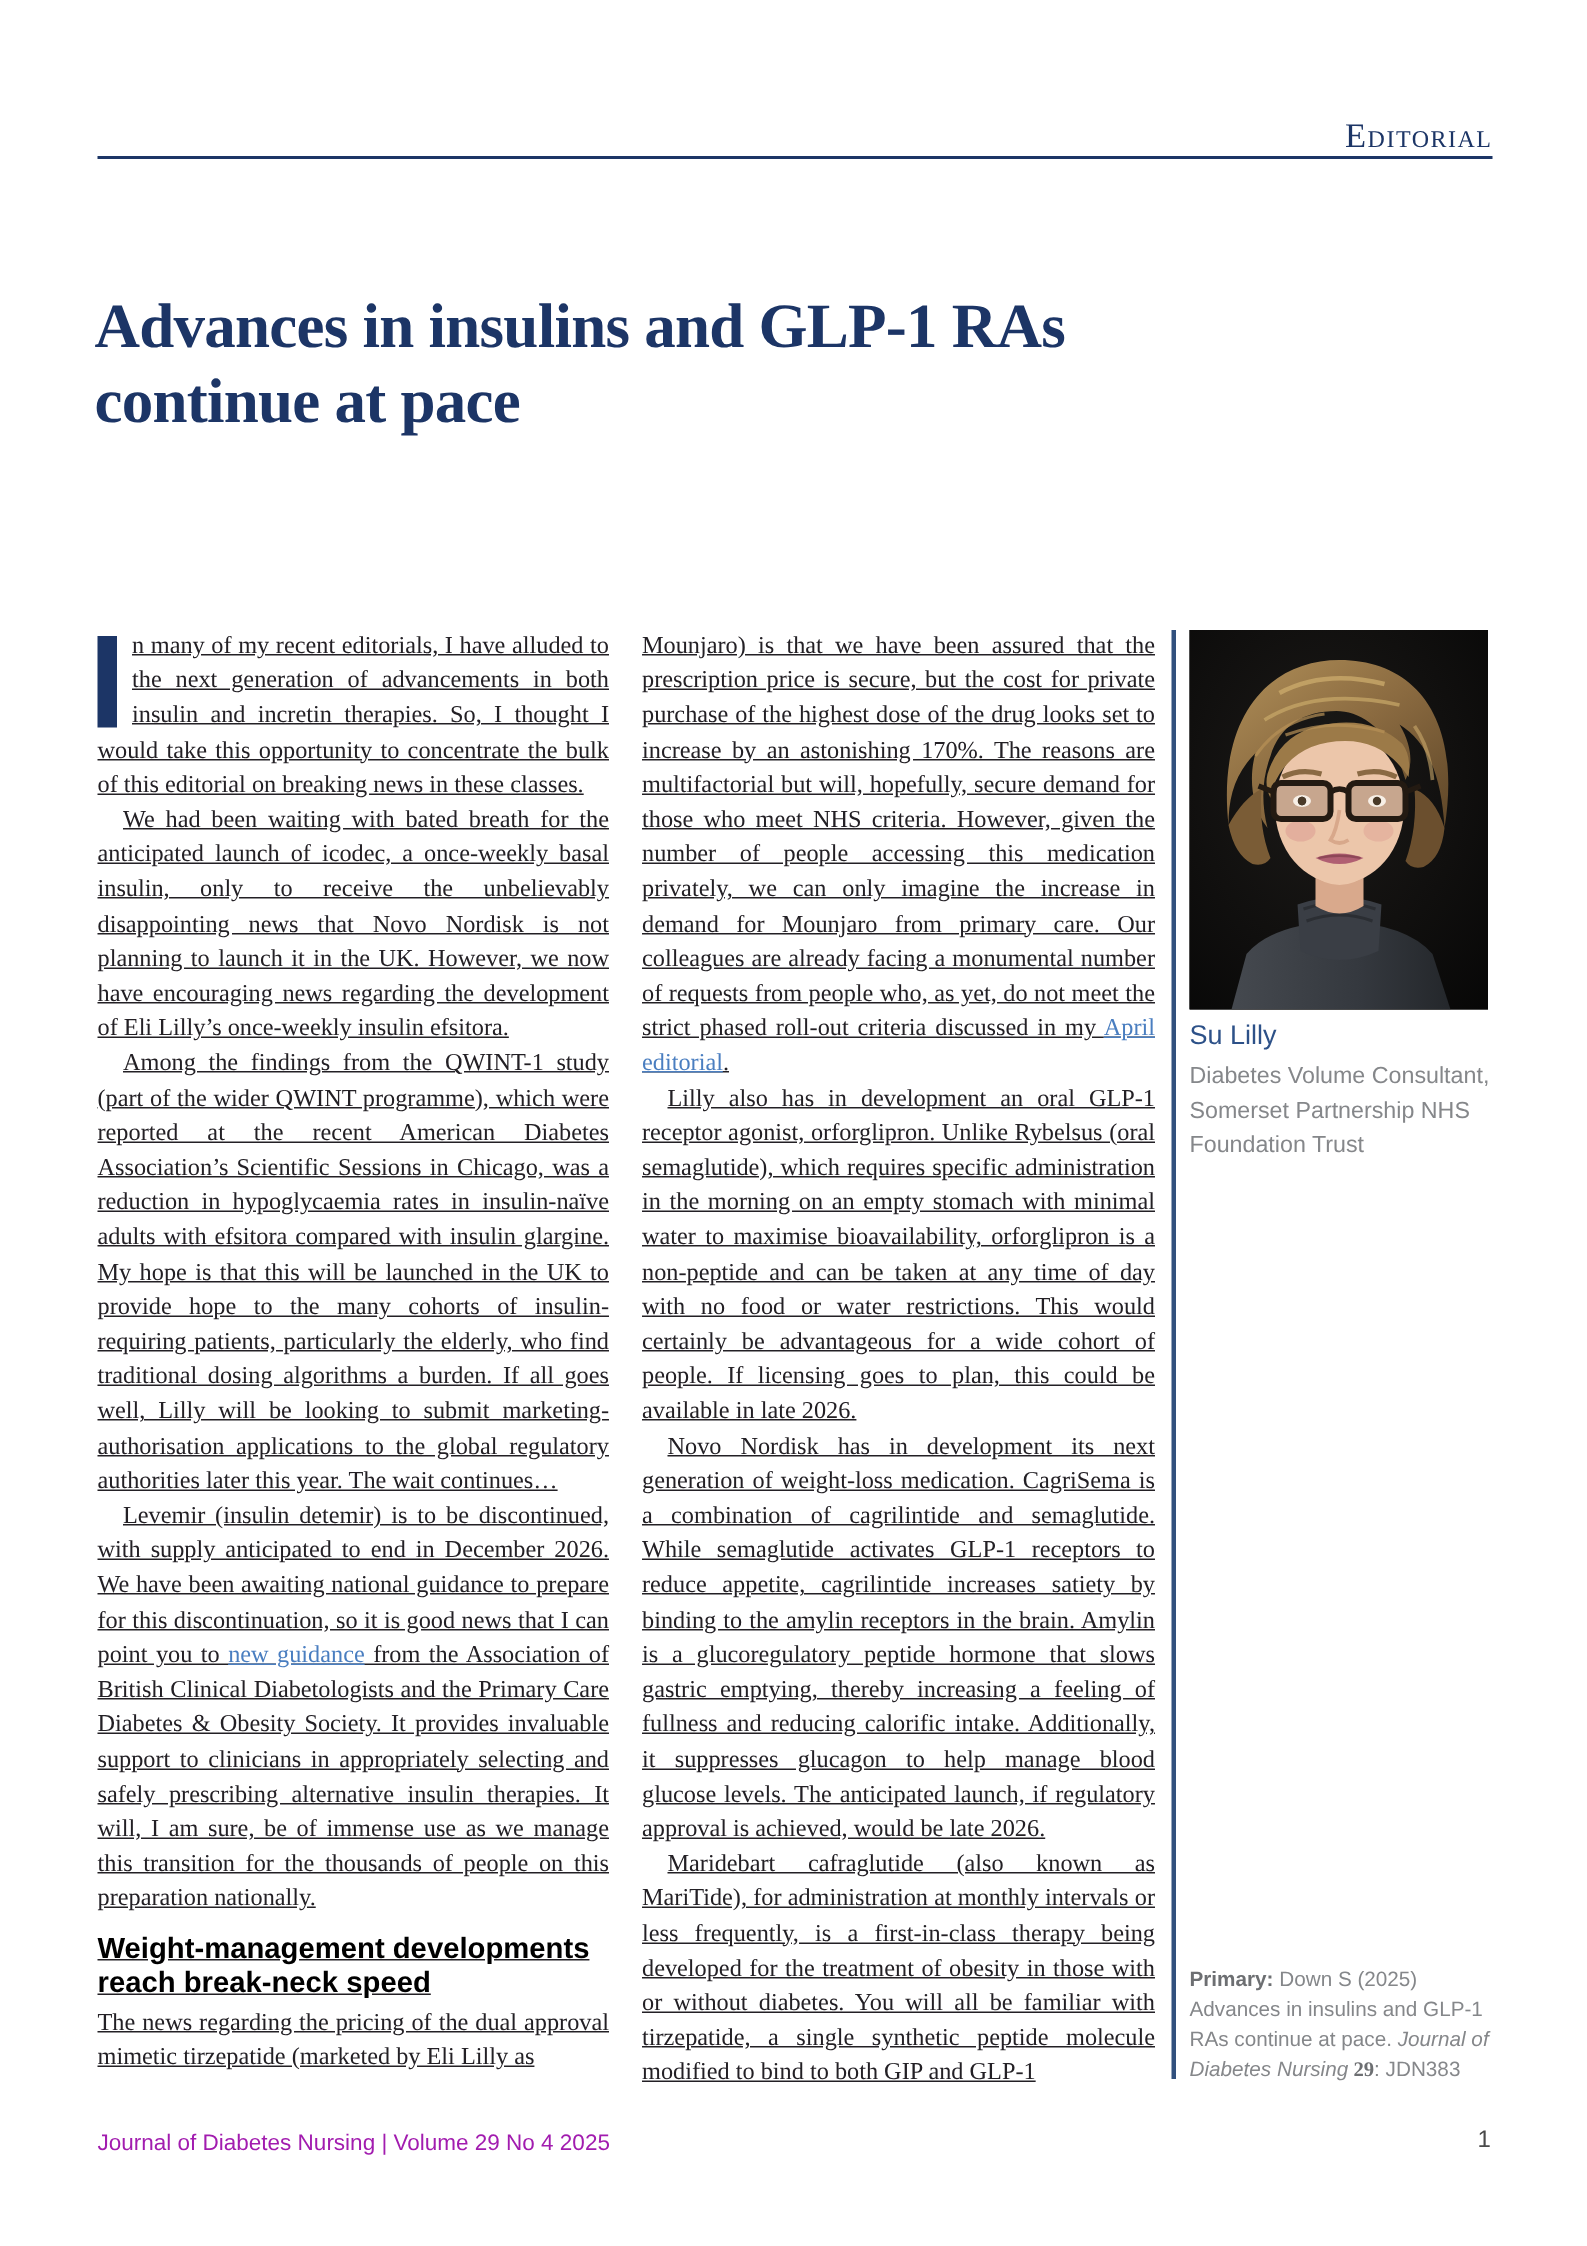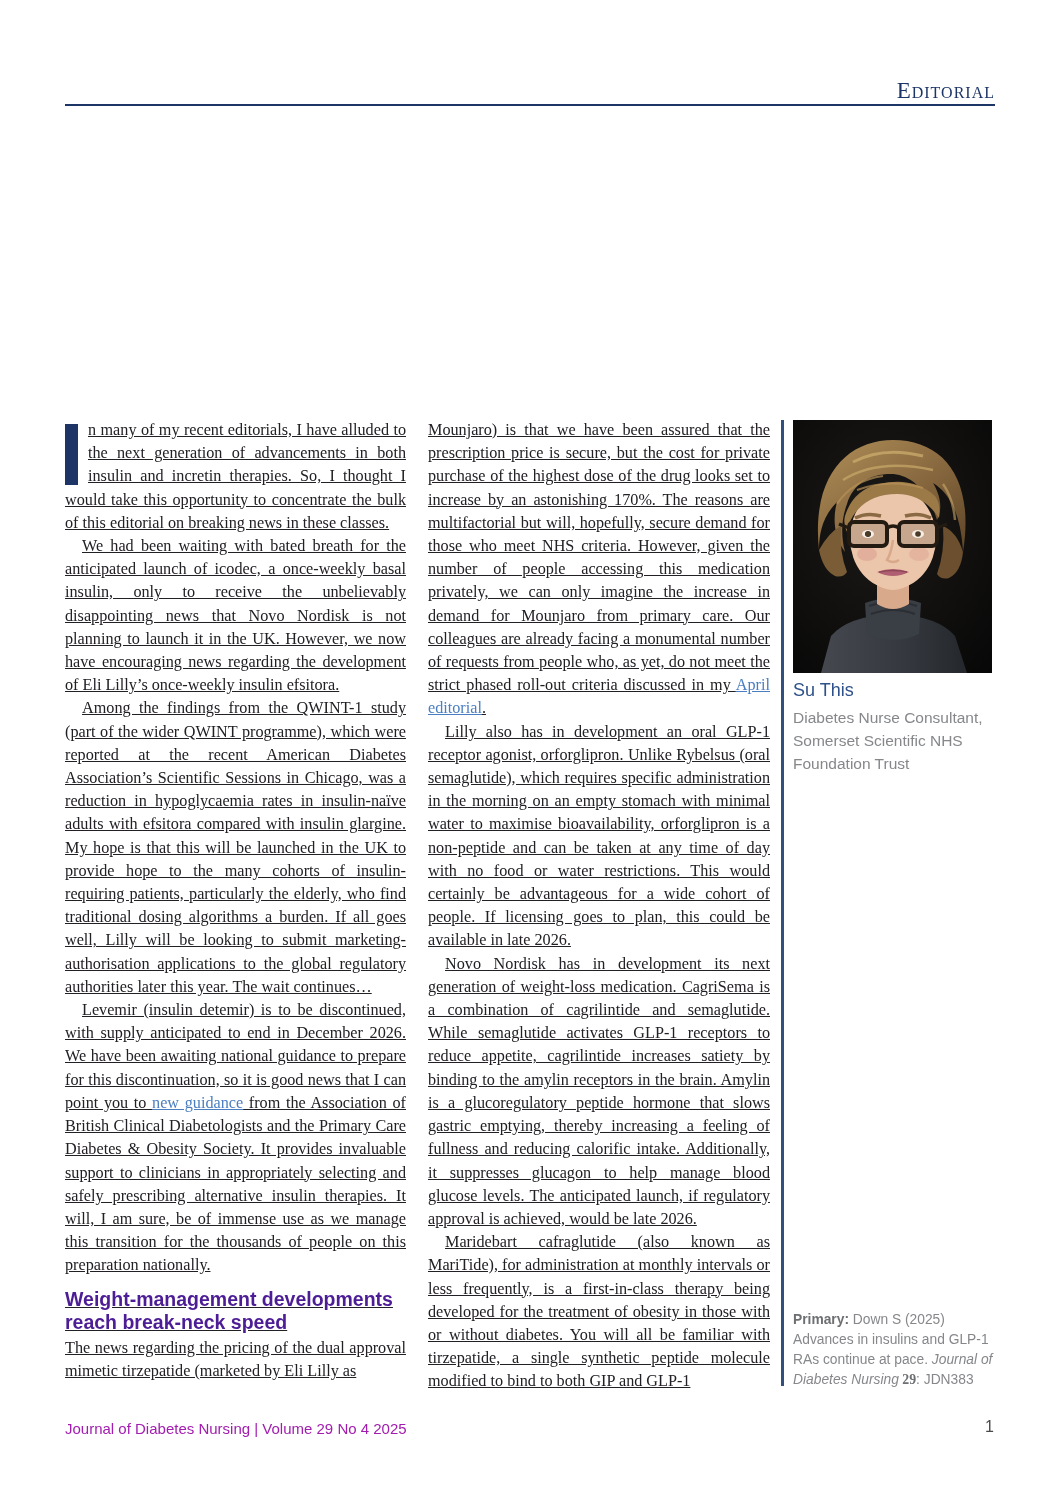--- a/index.html
+++ b/index.html
@@ -49,21 +49,21 @@
     color:transparent;
     overflow:hidden;
   }
   a.body-link{
     color:#4a7ec0;text-decoration:underline;cursor:pointer;
   }
   .section-heading{
     margin:10px 0 3px 0;
     font-family:"Liberation Sans", sans-serif;
     font-weight:bold;font-size:19.5px;line-height:23px;
-    color:#4c1d95;text-align:left;
+    color:#000000;text-align:left;
   }
   
   .sidebar-rule{
     position:absolute;left:781px;top:420px;width:3px;height:966px;
     background:#31507d;
   }
   .portrait{
     position:absolute;left:793px;top:420px;width:199px;height:253px;
     background:#0a0a0b;
   }
@@ -99,20 +99,21 @@
   }
 </style>
 </head>
 <body>
 
 <div class="page">
 
   <div class="kicker">Editorial</div>
   <div class="header-rule"></div>
 
+  <h1 class="page-title" style="margin:0">Advances in insulins and GLP-1 RAs continue at pace</h1>
 
   <div class="col col1">
     <p><span class="drop-cap">I</span><span>n many of my recent editorials, I have alluded to the next generation of advancements in both insulin and incretin therapies. So, I thought I would take this opportunity to concentrate the bulk of this editorial on breaking news in these classes.</span></p>
     <p class="indent">We had been waiting with bated breath for the anticipated launch of icodec, a once-weekly basal insulin, only to receive the unbelievably disappointing news that Novo Nordisk is not planning to launch it in the UK. However, we now have encouraging news regarding the development of Eli Lilly’s once-weekly insulin efsitora.</p>
     <p class="indent">Among the findings from the QWINT-1 study (part of the wider QWINT programme), which were reported at the recent American Diabetes Association’s Scientific Sessions in Chicago, was a reduction in hypoglycaemia rates in insulin-naïve adults with efsitora compared with insulin glargine. My hope is that this will be launched in the UK to provide hope to the many cohorts of insulin-requiring patients, particularly the elderly, who find traditional dosing algorithms a burden. If all goes well, Lilly will be looking to submit marketing-authorisation applications to the global regulatory authorities later this year. The wait continues…</p>
     <p class="indent"><span>Levemir (insulin detemir) is to be discontinued, with supply anticipated to end in December 2026. We have been awaiting national guidance to prepare for this discontinuation, so it is good news that I can point you to </span><a class="body-link">new guidance</a><span> from the Association of British Clinical Diabetologists and the Primary Care Diabetes &amp; Obesity Society. It provides invaluable support to clinicians in appropriately selecting and safely prescribing alternative insulin therapies. It will, I am sure, be of immense use as we manage this transition for the thousands of people on this preparation nationally.</span></p>
     <h2 class="section-heading">Weight-management developments reach break-neck speed</h2>
     <p>The news regarding the pricing of the dual approval mimetic tirzepatide (marketed by Eli Lilly as</p>
   </div>
 
@@ -188,22 +189,22 @@
       <circle cx="75" cy="114" r="2.8" fill="#4a3a28"></circle>
       <circle cx="125" cy="114" r="2.8" fill="#4a3a28"></circle>
 
       <path d="M100 120 Q98 134 94 140 Q100 144 106 140" stroke="#d8a88b" stroke-width="2.5" fill="none"></path>
 
       <path d="M84 152 Q100 146 116 152 Q100 160 84 152 Z" fill="#b05f72"></path>
       <path d="M86 152 Q100 149 114 152" stroke="#8e4757" stroke-width="1.5" fill="none"></path>
     </svg>
   </div>
 
-  <div class="author-name">Su This</div>
-  <div class="author-role">Diabetes Nurse Consultant, Somerset Scientific NHS Foundation Trust</div>
+  <div class="author-name">Su Lilly</div>
+  <div class="author-role">Diabetes Volume Consultant, Somerset Partnership NHS Foundation Trust</div>
 
   <div class="citation">
     <span class="cit-label">Primary:</span><span> Down S (2025) Advances in insulins and GLP-1 RAs continue at pace. </span><span class="cit-journal">Journal of Diabetes Nursing</span><span class="cit-vol"> 29</span><span>: JDN383</span>
   </div>
 
   <div class="footer-left">Journal of Diabetes Nursing | Volume 29 No 4 2025</div>
   <div class="page-number">1</div>
 
 </div>
 

